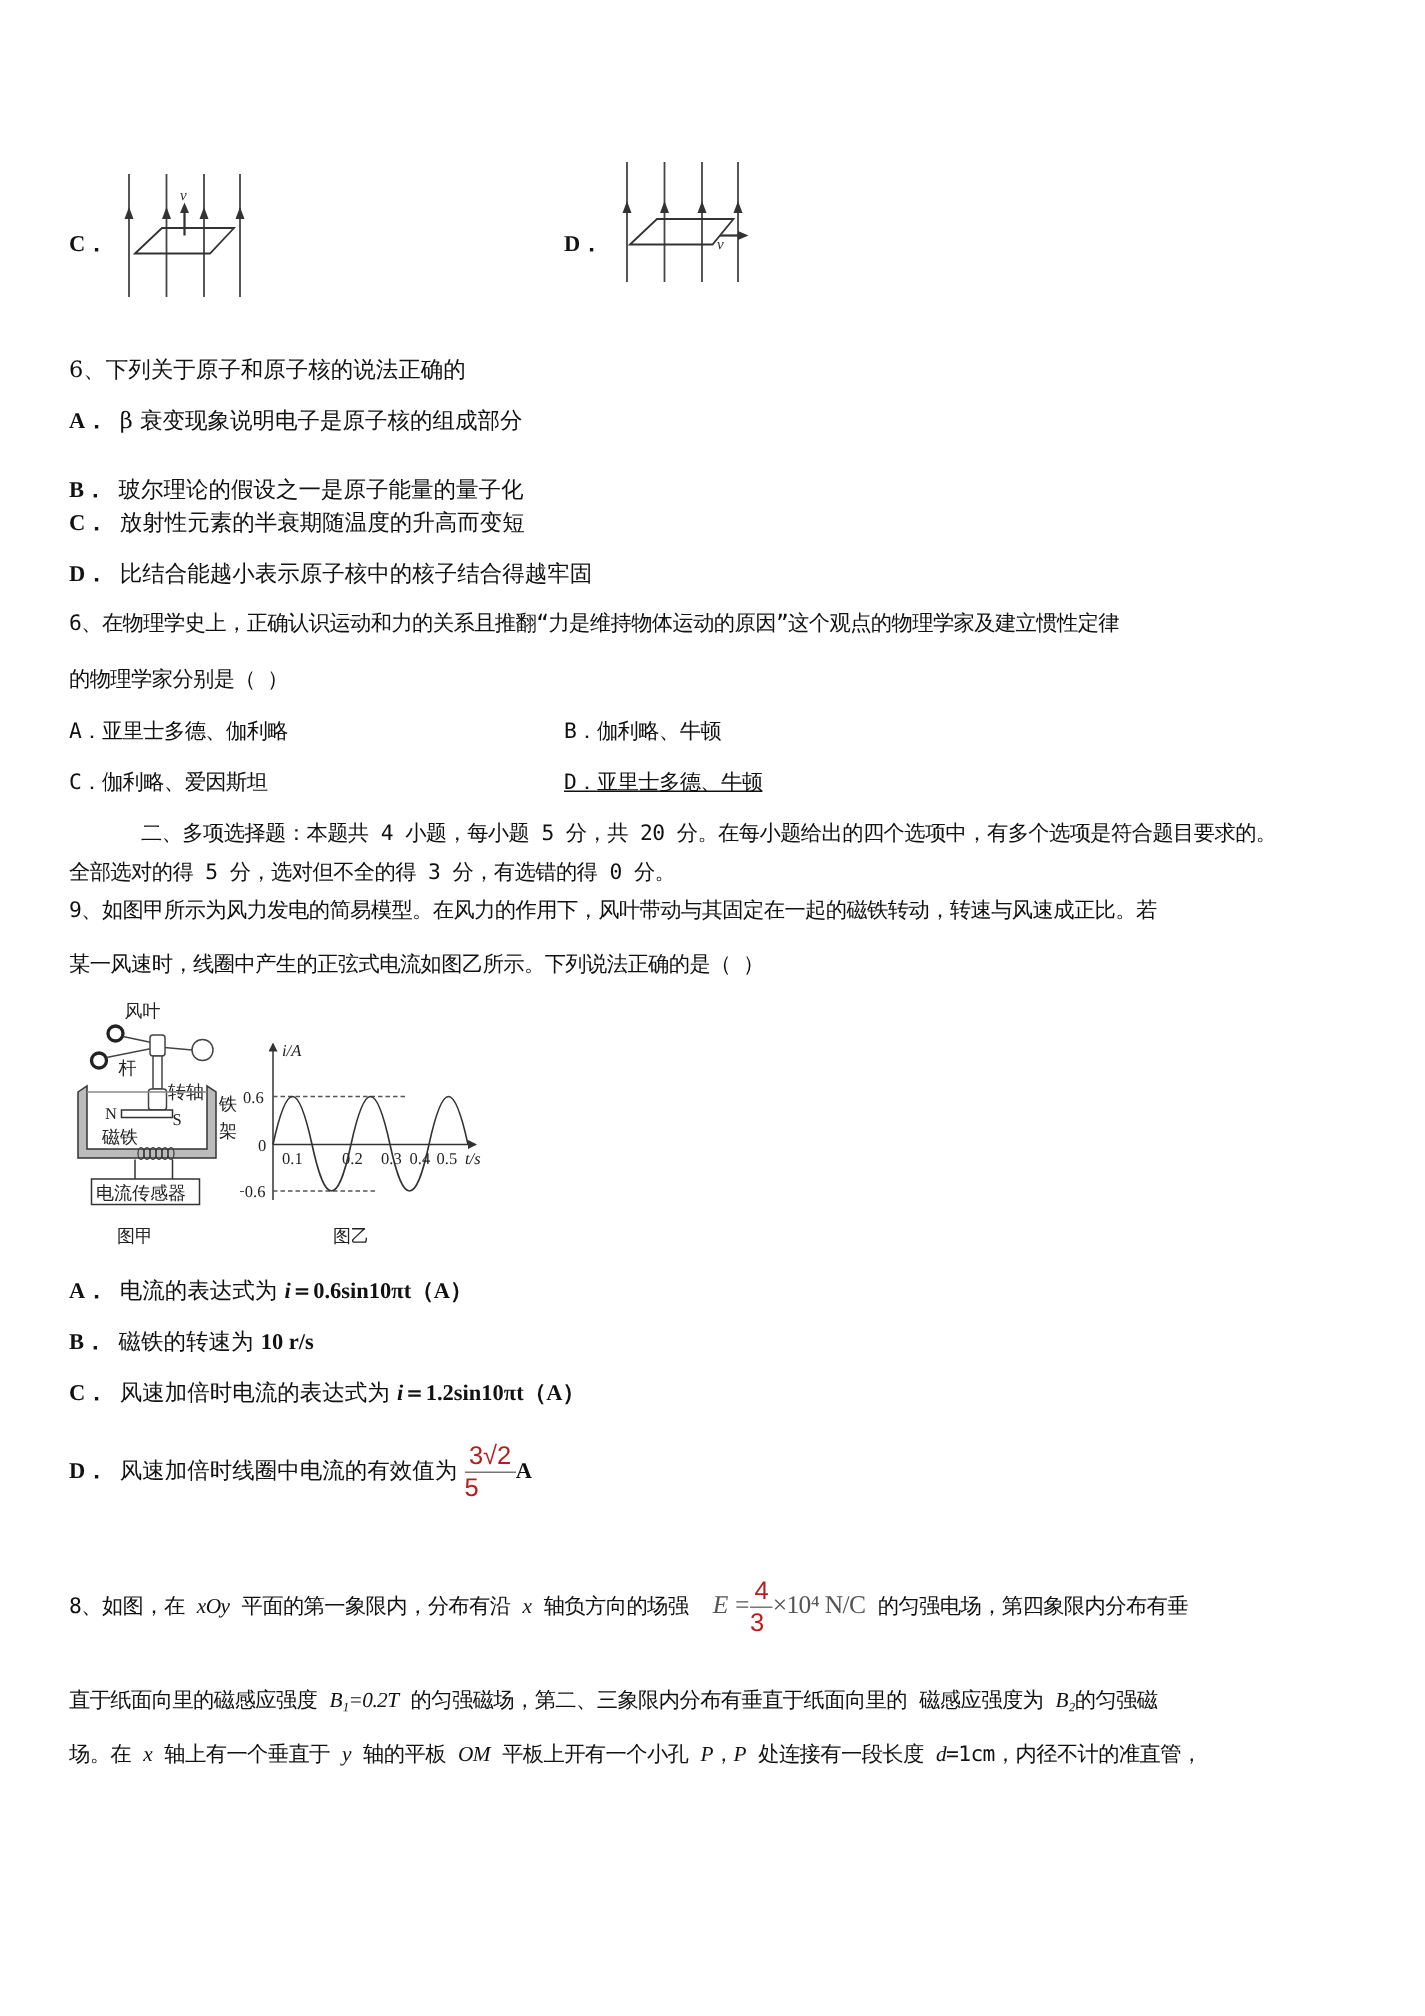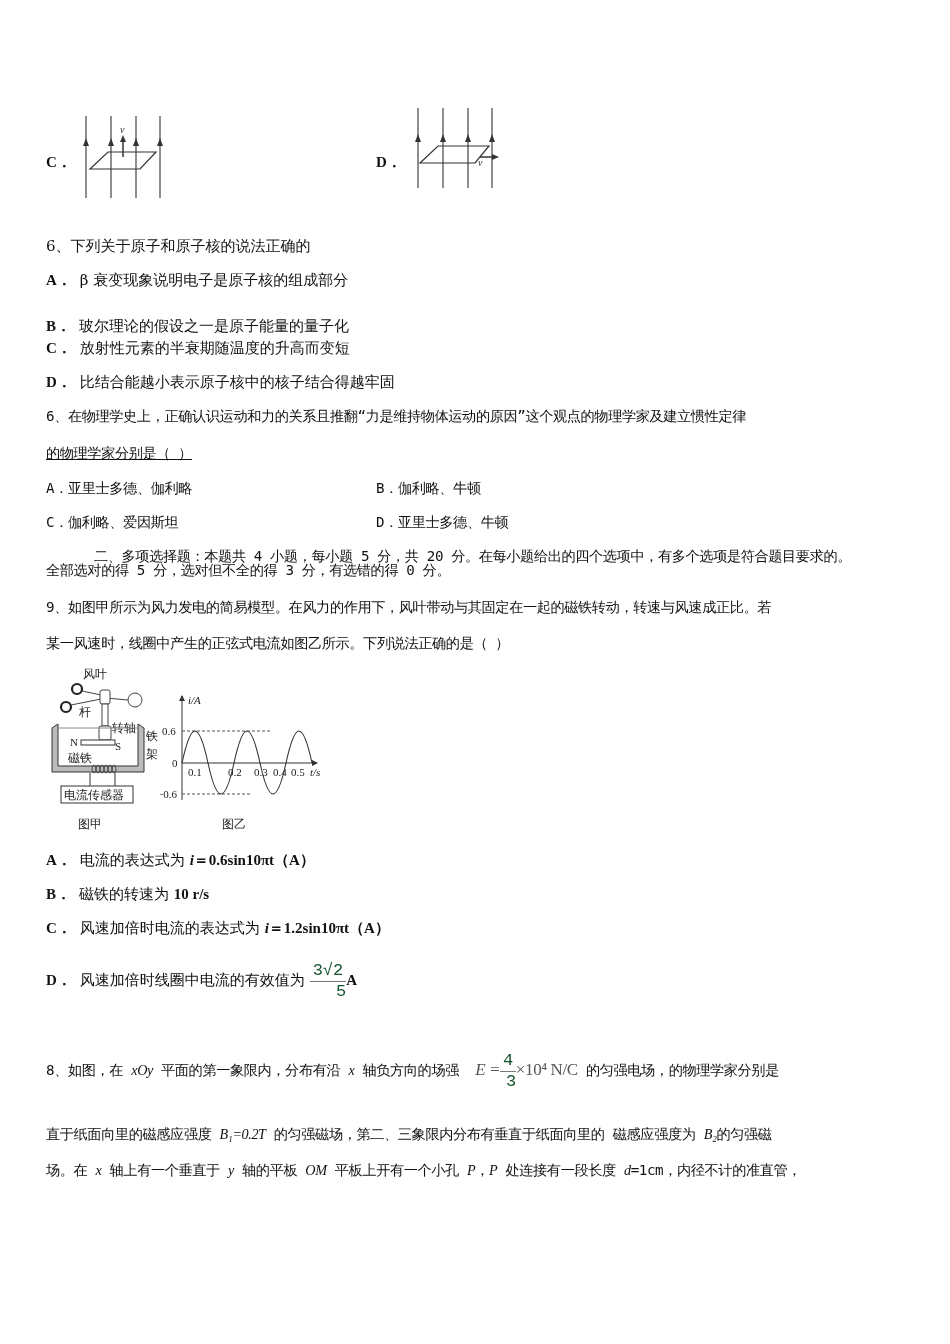--- a/index.html
+++ b/index.html
@@ -4,21 +4,21 @@
 <style>
   html, body { margin:0; padding:0; background:#ffffff; }
   body { width:950px; height:1344px; position:relative; overflow:hidden;
          font-family:"DejaVu Serif","Liberation Serif",serif; color:#111; }
   .line { position:absolute; left:46px; font-size:15px; line-height:20px; white-space:nowrap; }
   .b { font-weight:bold; font-family:"Liberation Serif",serif; }
   .lbl { font-weight:bold; font-family:"Liberation Serif",serif; margin-right:8px; }
   .cond { font-family:"DejaVu Sans Mono","Liberation Mono",monospace; font-size:14.2px; letter-spacing:-0.4px; }
   .it { font-style:italic; font-family:"Liberation Serif",serif; }
   .math { font-family:"Liberation Serif",serif; color:#555; }
-  .frac { display:inline-block; vertical-align:middle; text-align:right; font-family:Liberation Mono, monospace; color:#14532d; }
+  .frac { display:inline-block; vertical-align:middle; text-align:left; font-family:Liberation Sans, sans-serif; color:#b91c1c; }
   .frac .n { display:block; border-bottom:1px solid #777; padding:0 3px; line-height:20px; font-size:17px; }
   .frac .d { display:block; line-height:20px; font-size:17px; }
   svg text { font-family:"Liberation Serif",serif; }
 </style>
 </head>
 <body>
 
 <div class="line" style="top:152px;">
   <span class="lbl">C．</span>
 </div>
@@ -76,36 +76,36 @@
   <span class="lbl">B．</span><span>玻尔理论的假设之一是原子能量的量子化</span>
 </div>
 <div class="line" style="top:338px;">
   <span class="lbl">C．</span><span>放射性元素的半衰期随温度的升高而变短</span>
 </div>
 <div class="line" style="top:372px;">
   <span class="lbl">D．</span><span>比结合能越小表示原子核中的核子结合得越牢固</span>
 </div>
 
 <div class="line cond" style="top:406px;">6、在物理学史上，正确认识运动和力的关系且推翻“力是维持物体运动的原因”这个观点的物理学家及建立惯性定律</div>
-<div class="line cond" style="top:443px;text-decoration:underline;">的物理学家分别是（ ）</div>
+<div class="line cond" style="top:443px;">的物理学家分别是（ ）</div>
 <div class="line cond" style="top:478px;">
   <span>A．</span><span>亚里士多德、伽利略</span>
 </div>
 <div class="line cond" style="top:478px;left:376px;">
   <span>B．</span><span>伽利略、牛顿</span>
 </div>
 <div class="line cond" style="top:512px;text-align:center;">
   <span>C．</span><span>伽利略、爱因斯坦</span>
 </div>
-<div class="line cond" style="top:512px;left:376px;">
+<div class="line cond" style="top:512px;left:376px;text-decoration:underline;">
   <span>D．</span><span>亚里士多德、牛顿</span>
 </div>
 
 <div class="line cond" style="top:546px;margin-left:48px;">二、多项选择题：本题共 4 小题，每小题 5 分，共 20 分。在每小题给出的四个选项中，有多个选项是符合题目要求的。</div>
-<div class="line cond" style="top:560px;">全部选对的得 5 分，选对但不全的得 3 分，有选错的得 0 分。</div>
+<div class="line cond" style="top:572px;">全部选对的得 5 分，选对但不全的得 3 分，有选错的得 0 分。</div>
 
 <div class="line cond" style="top:597px;">9、如图甲所示为风力发电的简易模型。在风力的作用下，风叶带动与其固定在一起的磁铁转动，转速与风速成正比。若</div>
 <div class="line cond" style="top:633px;">某一风速时，线圈中产生的正弦式电流如图乙所示。下列说法正确的是（    ）</div>
 
 <svg style="position:absolute;left:46px;top:662px;" width="120" height="175">
   <g fill="#fff" stroke="#222" stroke-width="2.2">
     <circle cx="31" cy="27" r="5"></circle>
       <circle cx="20" cy="45" r="5"></circle>
   </g>
   <circle cx="89" cy="38" r="7" fill="#fff" stroke="#444" stroke-width="1"></circle>
@@ -176,20 +176,20 @@
   <span class="lbl">C．</span><span>风速加倍时电流的表达式为 </span><span class="it b">i</span><span class="b">＝1.2sin10πt（A）</span>
 </div>
 <div class="line" style="top:955px;line-height:50px;">
   <span class="lbl">D．</span><span>风速加倍时线圈中电流的有效值为</span>
   <span class="frac"><span class="n">3√2</span><span class="d">5</span></span><span class="b">A</span>
 </div>
 
 <div class="line cond" style="top:1045px;line-height:50px;">
   <span>8、如图，在 </span><span class="it">xOy</span><span> 平面的第一象限内，分布有沿 </span><span class="it">x</span><span> 轴负方向的场强</span>
   <span class="math" style="font-size:17px;margin-left:8px;"><span class="it">E =</span><span class="frac"><span class="n">4</span><span class="d">3</span></span><span>×10⁴ N/C</span></span>
-  <span>的匀强电场，的物理学家分别是</span>
+  <span>的匀强电场，第四象限内分布有垂</span>
 </div>
 <div class="line cond" style="top:1124px;">
   <span>直于纸面向里的磁感应强度 </span><span class="it">B₁=0.2T</span><span> 的匀强磁场，第二、三象限内分布有垂直于纸面向里的 磁感应强度为 </span><span class="it">B₂</span><span>的匀强磁</span>
 </div>
 <div class="line cond" style="top:1160px;">
   <span>场。在 </span><span class="it">x</span><span> 轴上有一个垂直于 </span><span class="it">y</span><span> 轴的平板 </span><span class="it">OM</span><span> 平板上开有一个小孔 </span><span class="it">P</span><span>，</span><span class="it">P</span><span> 处连接有一段长度 </span><span class="it">d</span><span>=1cm，内径不计的准直管，</span>
 </div>
 
 </body></html>

